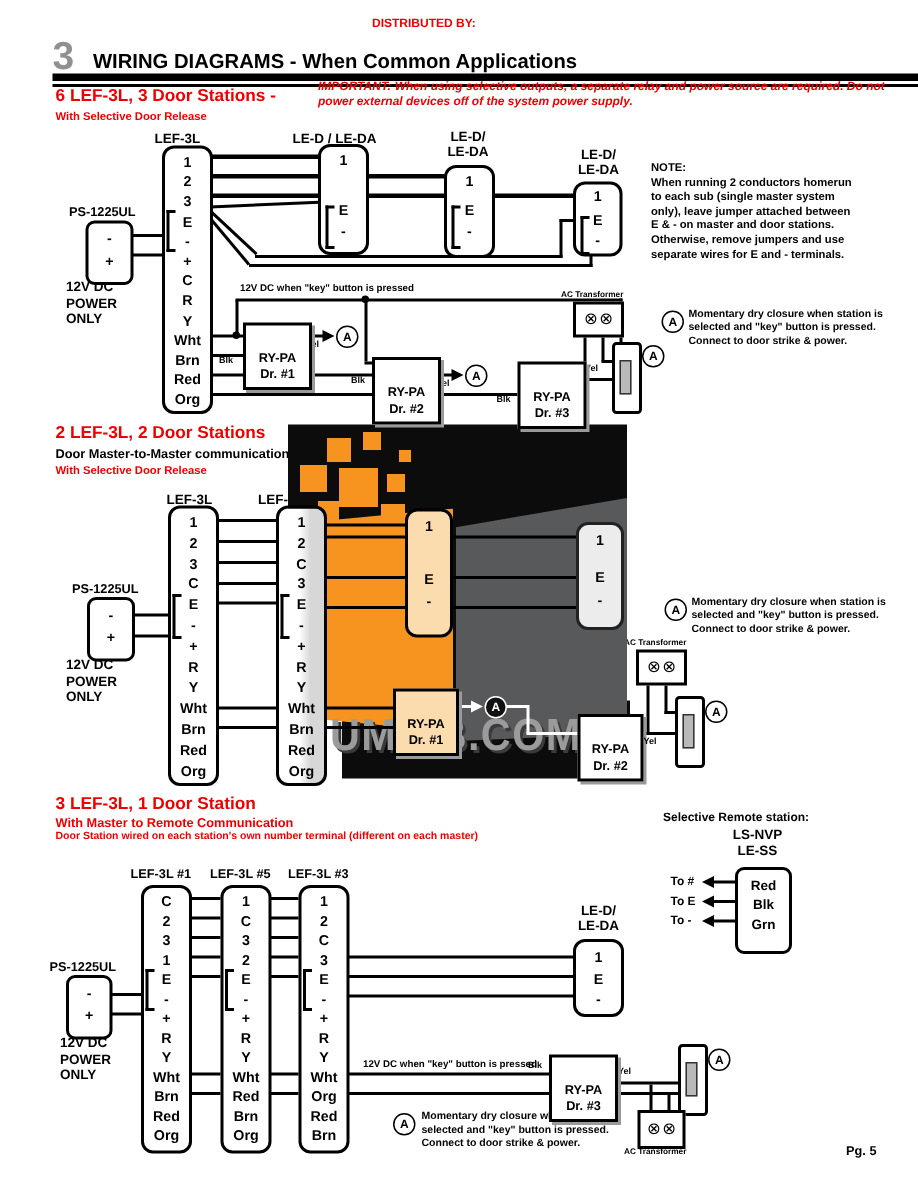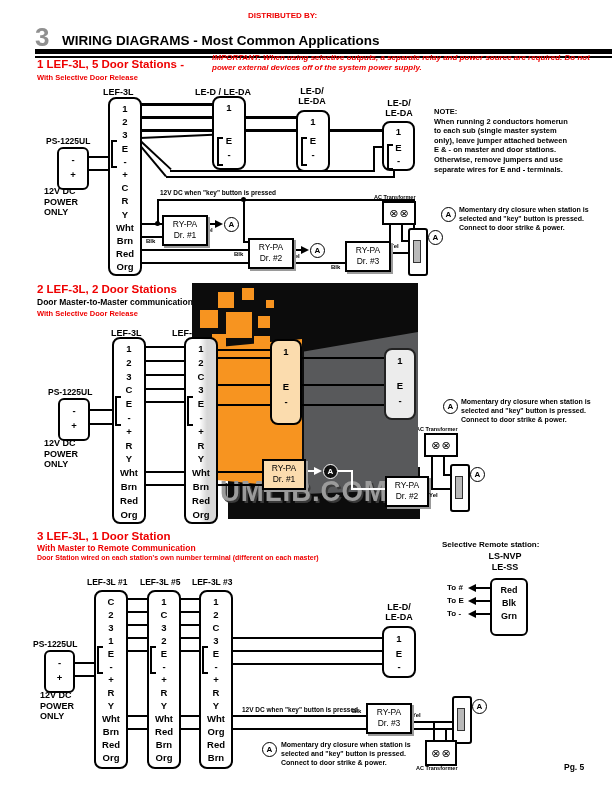--- a/index.html
+++ b/index.html
@@ -9,21 +9,21 @@
   .b{font-weight:bold;}
   .i{font-style:italic;}
   .red{color:#ee0000;}
   .pre{white-space:pre-line;}
   .ctr{text-align:center;}
   i.wire{display:block;background:#000;}
   i.wwire{display:block;background:#fff;}
   .diag{height:2px;background:#000;transform-origin:0 0;}
   .box{border:2px solid #000;border-radius:8px;background:#fff;z-index:5;}
   .relay{border:2px solid #000;background:#fff;z-index:6;box-shadow:2px 2px 0 #9a9a9a;
-         font-size:8.5px;font-weight:normal;text-align:center;line-height:11px;padding-top:2px;}
+         font-size:8.5px;font-weight:bold;text-align:center;line-height:11px;padding-top:16px;}
   .terms{font-size:9.5px;font-weight:bold;text-align:center;white-space:pre-line;}
   .jbr{border-left:2px solid #000;border-top:2px solid #000;border-bottom:2px solid #000;width:4px;z-index:6;}
   .acirc{width:13px;height:13px;border:1.5px solid #000;border-radius:50%;background:#fff;
          font-size:8px;font-weight:bold;text-align:center;line-height:13px;z-index:6;}
   .acirc.inv{background:#111;color:#fff;border-color:#fff;}
   .strike{border:2px solid #000;border-radius:3px;background:#fff;z-index:6;}
   .strike::after{content:"";position:absolute;left:3px;top:10px;width:6px;height:21px;background:#b9b9b9;border:1px solid #333;}
   .xfmr{border:2px solid #000;background:#fff;z-index:6;display:flex;align-items:center;justify-content:center;gap:1px;font-size:11px;line-height:11px;}
   .tri-r{width:0;height:0;border-top:4px solid transparent;border-bottom:4px solid transparent;border-left:8px solid #000;z-index:6;}
   .tri-r.w{border-left-color:#fff;}
@@ -41,25 +41,25 @@
   .z4{z-index:4;} .z6{z-index:6;}
   .gradbox{background:linear-gradient(90deg,#fff 45%,#d7d7d7 70%);}
 </style>
 </head>
 <body>
 
 <div class="page">
 
   <div class="abs b red" style="left:248px;top:11px;font-size:8px;text-align:center;">DISTRIBUTED BY:</div>
   <div class="abs b" style="left:35px;top:22px;font-size:26px;color:#909090;">3</div>
-  <div class="abs b" style="left:62px;top:33px;font-size:13.5px;">WIRING DIAGRAMS - Most Common Applications</div>
+  <div class="abs b" style="left:62px;top:33px;font-size:13.5px;">WIRING DIAGRAMS - When Common Applications</div>
   <i class="abs wire" style="left:35px;top:49px;width:577px;height:5px;"></i>
   <i class="abs wire" style="left:35px;top:56px;width:577px;height:1.5px;"></i>
 
-  <div class="abs b red" style="left:37px;top:58px;font-size:11.5px;">1 LEF-3L, 5 Door Stations -</div>
+  <div class="abs b red" style="left:37px;top:58px;font-size:11.5px;">6 LEF-3L, 3 Door Stations -</div>
   <div class="abs b red" style="left:37px;top:73px;font-size:7.5px;">With Selective Door Release</div>
   <div class="abs b i red pre" style="left:212px;top:53px;width:392px;font-size:8px;line-height:10px;">IMPORTANT: When using selective outputs, a separate relay and power source are required. Do not power external devices off of the system power supply.</div>
 
   <div class="abs b stlabel" style="left:103px;top:87px;">LEF-3L</div>
   <div class="abs b stlabel" style="left:195px;top:87px;">LE-D / LE-DA</div>
   <div class="abs b stlabel pre ctr" style="left:294px;top:86px;width:36px;line-height:10px;">LE-D/
 LE-DA</div>
   <div class="abs b stlabel pre ctr" style="left:381px;top:98px;width:36px;line-height:10px;">LE-D/
 LE-DA</div>
 

